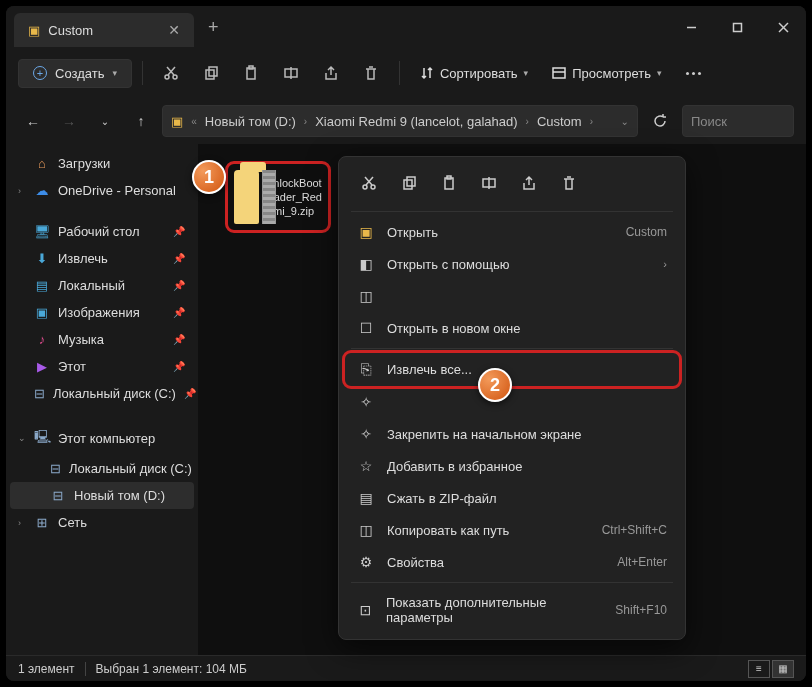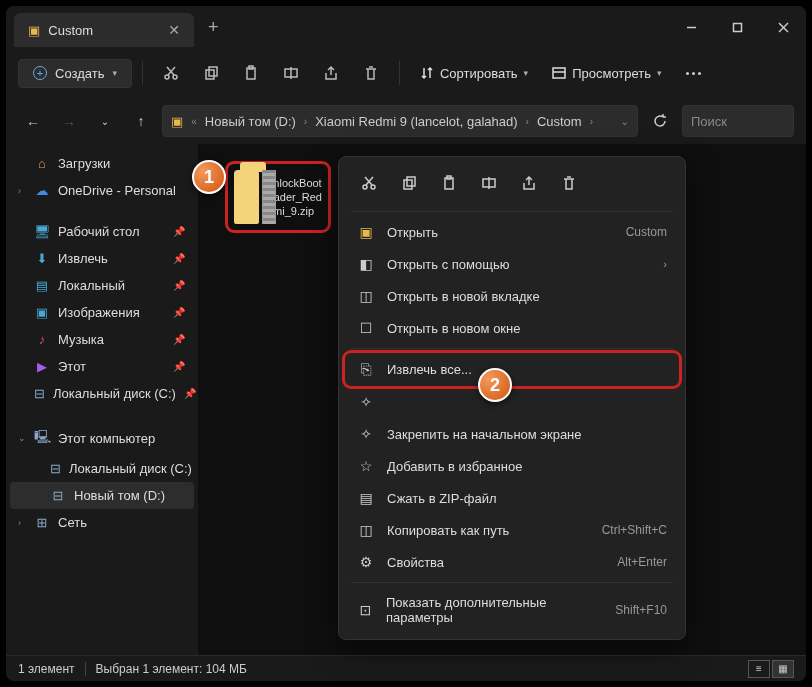--- a/index.html
+++ b/index.html
@@ -336,21 +336,20 @@
       <span>Открыть</span>
       <span class="short">Custom</span>
     </div>
   <div class="ctx-item">
       <span class="mi">◧</span>
       <span>Открыть с помощью</span>
       <span class="sub">›</span>
     </div>
   <div class="ctx-item">
       <span class="mi">◫</span>
-      <span>Открыть в новой вкладке</span>
     </div>
   <div class="ctx-item">
       <span class="mi">☐</span>
       <span>Открыть в новом окне</span>
     </div>
   <div class="ctx-sep"></div>
   <div class="ctx-item ctx-highlight">
       <span class="mi">⎘</span>
       <span>Извлечь все...</span>
     </div>

